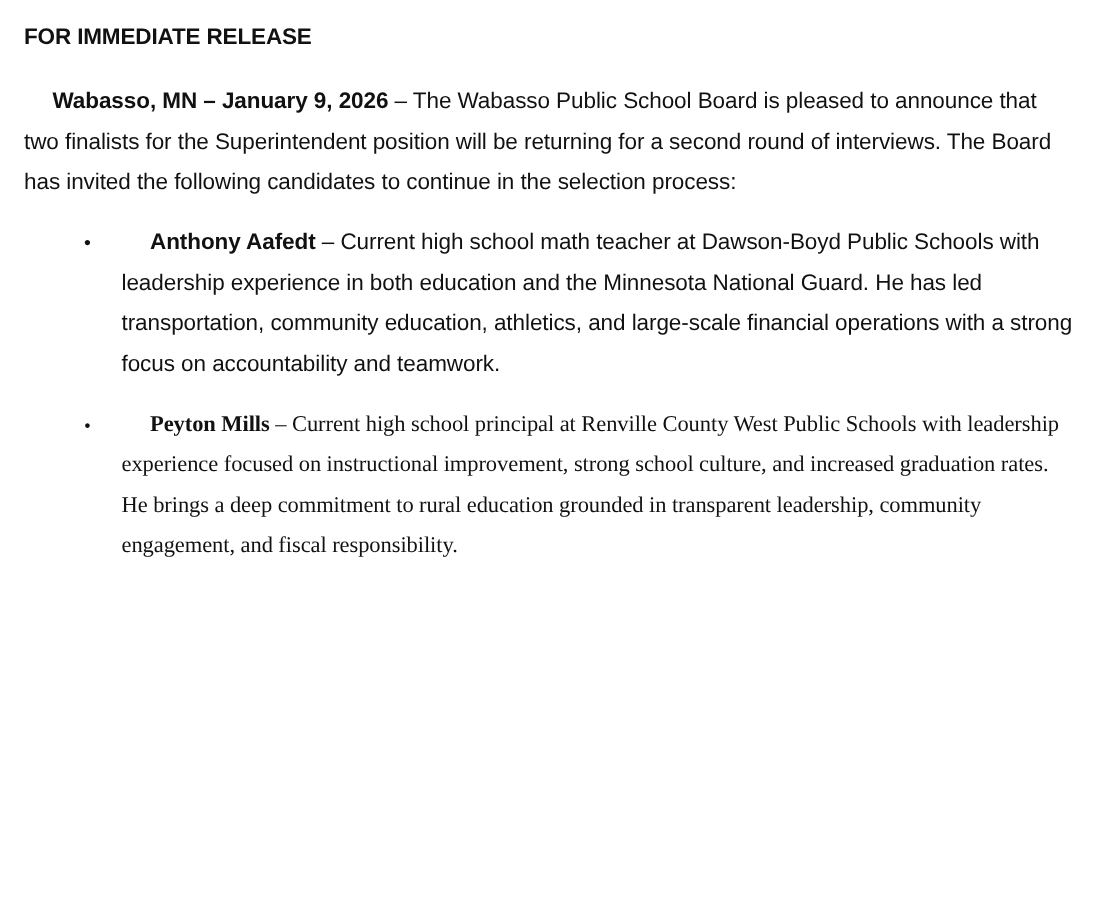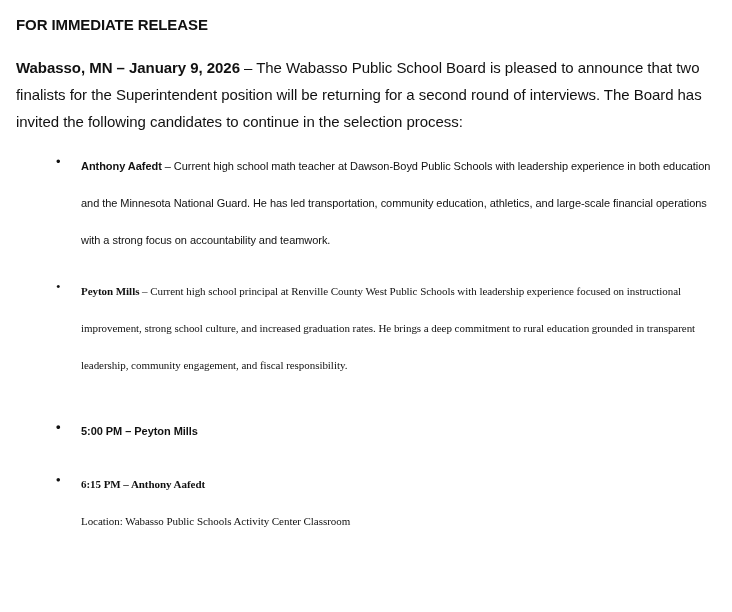--- a/index.html
+++ b/index.html
@@ -42,22 +42,22 @@
   .spacer-bullets { height: 13px; }
   ul.bullets {
     margin: 0;
     padding: 0;
     list-style: none;
   }
   ul.bullets > li {
     position: relative;
     padding-left: 49px;
     margin-left: 16px;
-    font-size: 11px;
-    line-height: 37px;
+    font-size: 15px;
+    line-height: 27px;
     letter-spacing: -0.05px;
   }
   ul.bullets > li + li {
     margin-top: 14px;
     font-family: Liberation Serif, serif;
   }
   ul.bullets > li::before {
     content: "\2022";
     position: absolute;
     left: 24px;
@@ -69,21 +69,21 @@
   ul.times > li {
     font-weight: 700;
   }
   ul.times > li + li {
     margin-top: 16px;
   }
   .loc-line {
     font-weight: 400;
     display: block;
   }
-  strong { font-weight: 700; }
+  strong { font-weight: 700; margin-left: 19px; }
 </style>
 </head>
 <body>
 
 <div class="page">
 
   <div class="headline-block">
     <div class="headline-line">FOR IMMEDIATE RELEASE</div>
   </div>
 
@@ -96,18 +96,14 @@
   <ul class="bullets candidates">
     <li><strong>Anthony Aafedt</strong><span> – Current high school math teacher at Dawson-Boyd Public Schools with leadership experience in both education and the Minnesota National Guard. He has led transportation, community education, athletics, and large-scale financial operations with a strong focus on accountability and teamwork.</span></li>
     <li><strong>Peyton Mills</strong><span> – Current high school principal at Renville County West Public Schools with leadership experience focused on instructional improvement, strong school culture, and increased graduation rates. He brings a deep commitment to rural education grounded in transparent leadership, community engagement, and fiscal responsibility.</span></li>
   </ul>
 
   <div class="spacer-md"></div>
 
 
   <div class="spacer-bullets"></div>
 
-  <ul class="bullets times">
-    <li><span>5:00 PM – Peyton Mills</span></li>
-    <li><span>6:15 PM – Anthony Aafedt</span><span class="loc-line">Location: Wabasso Public Schools Activity Center Classroom</span></li>
-  </ul>
 
 </div>
 
 </body></html>

